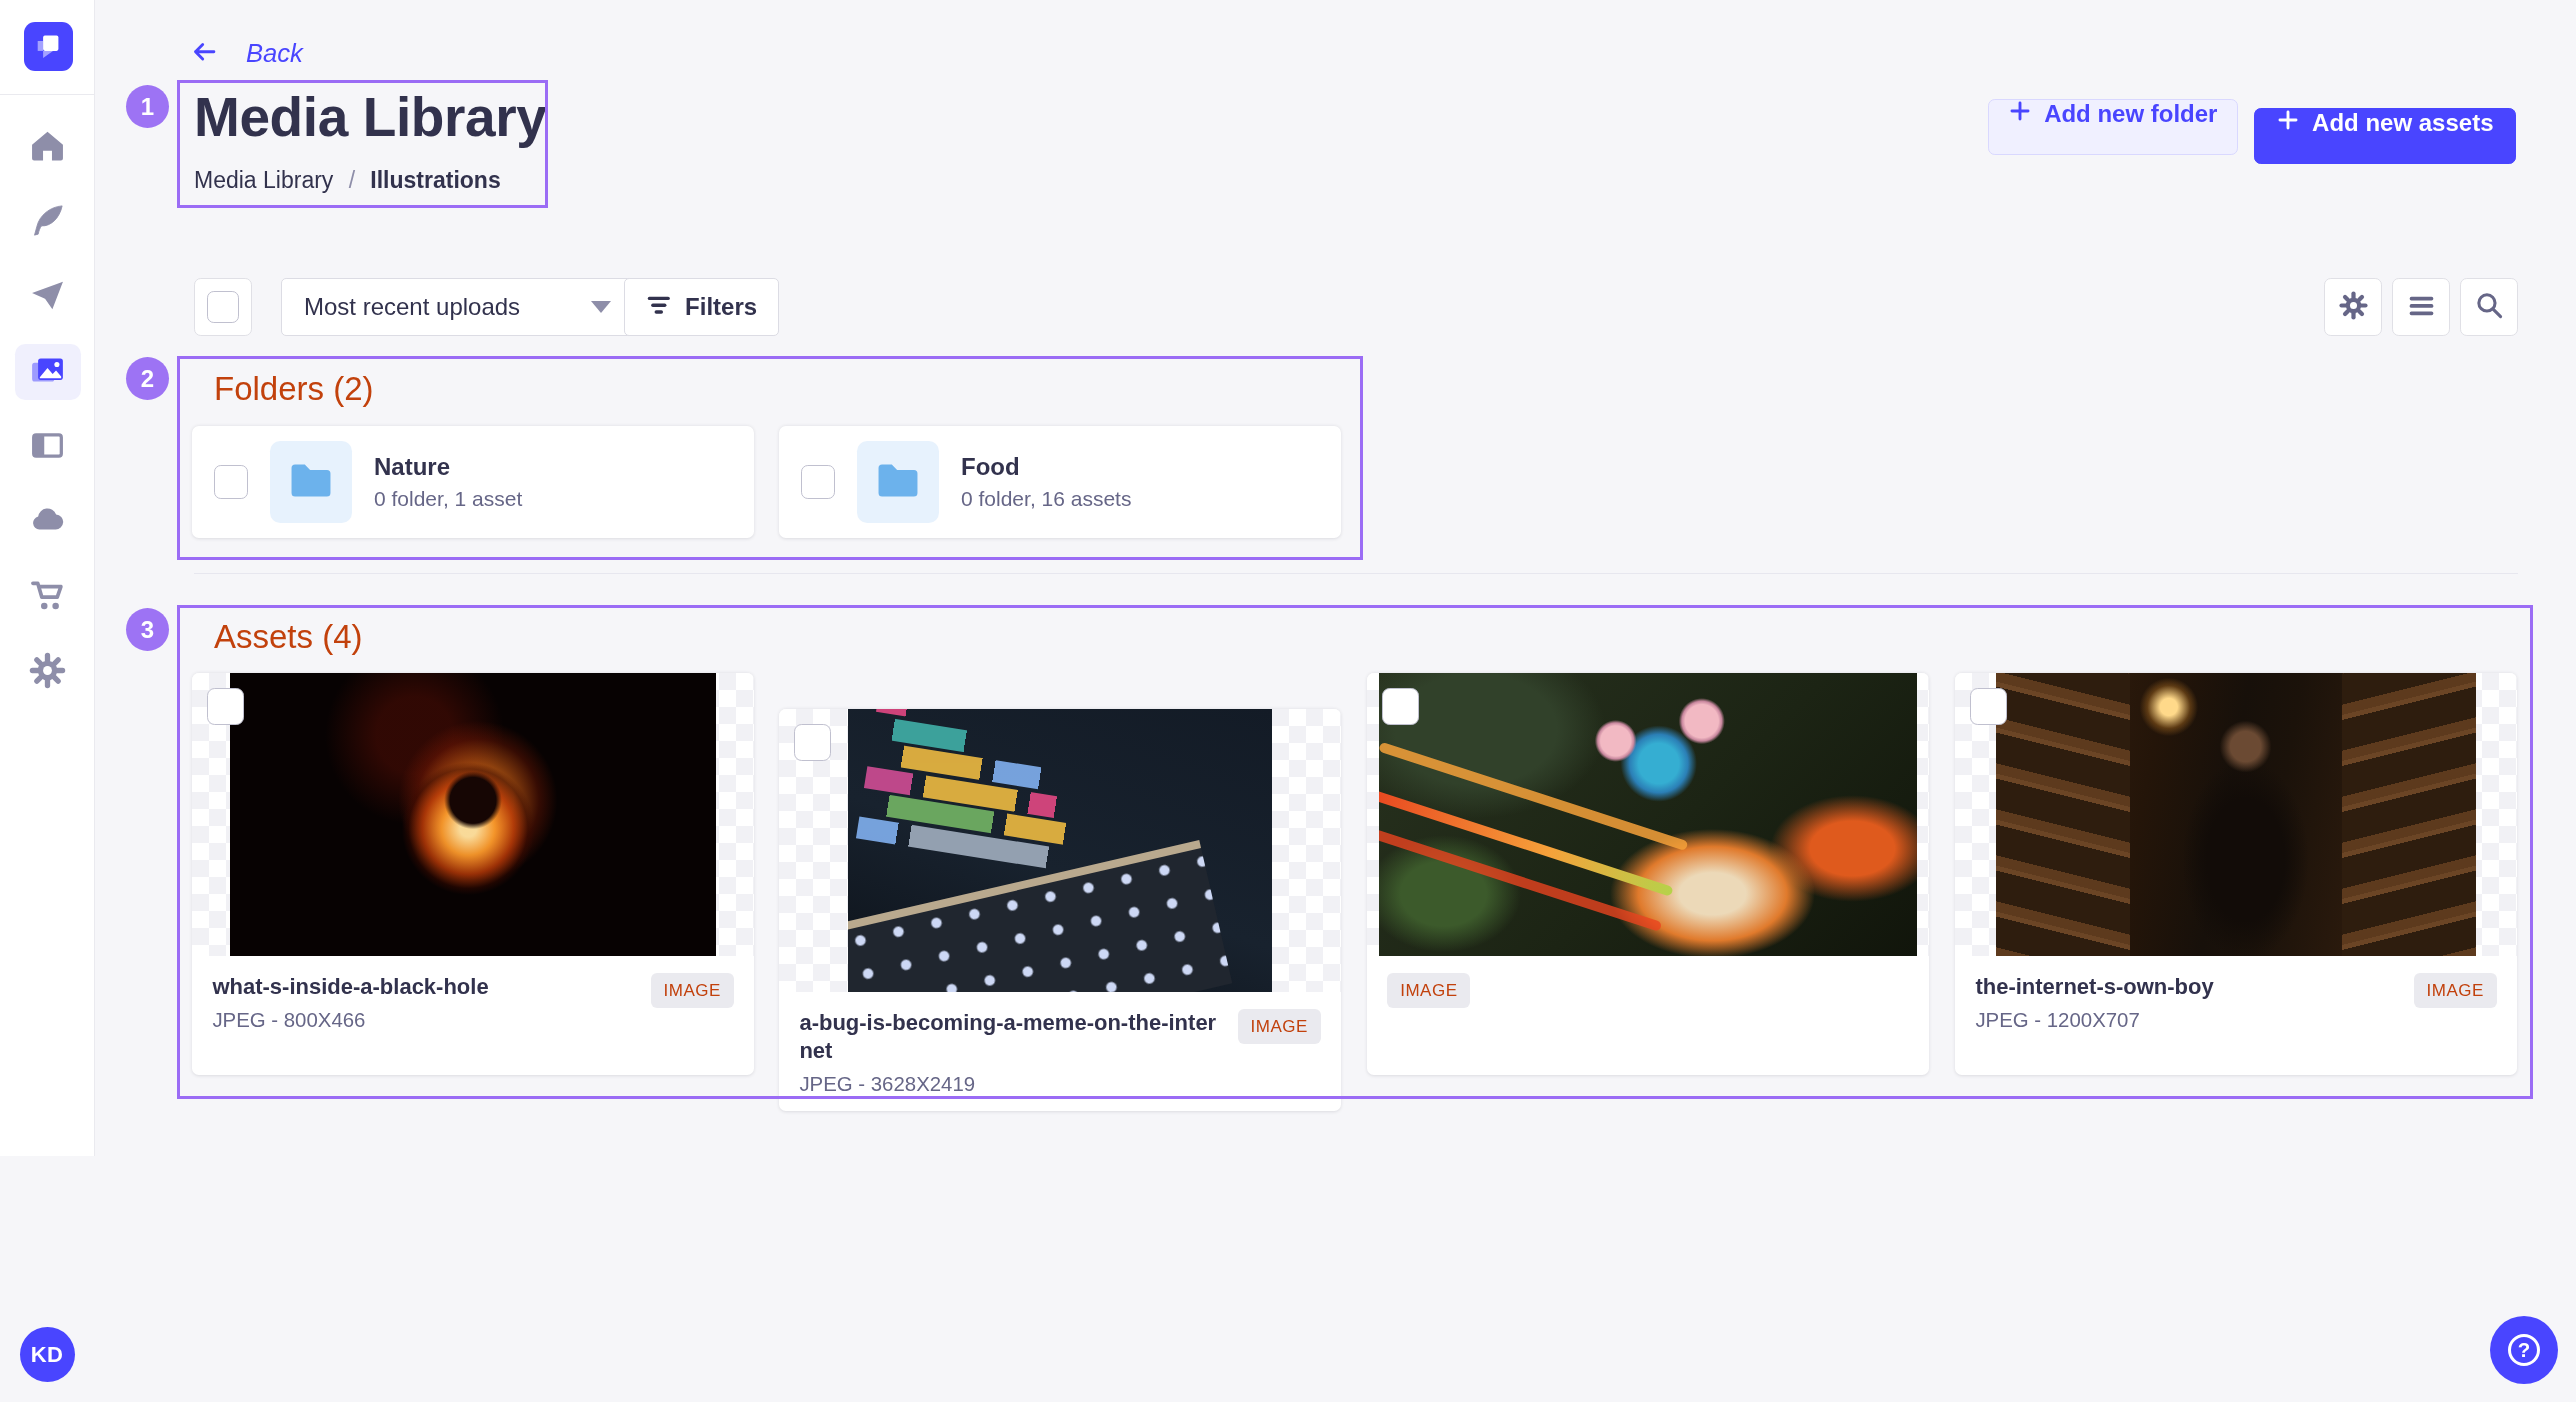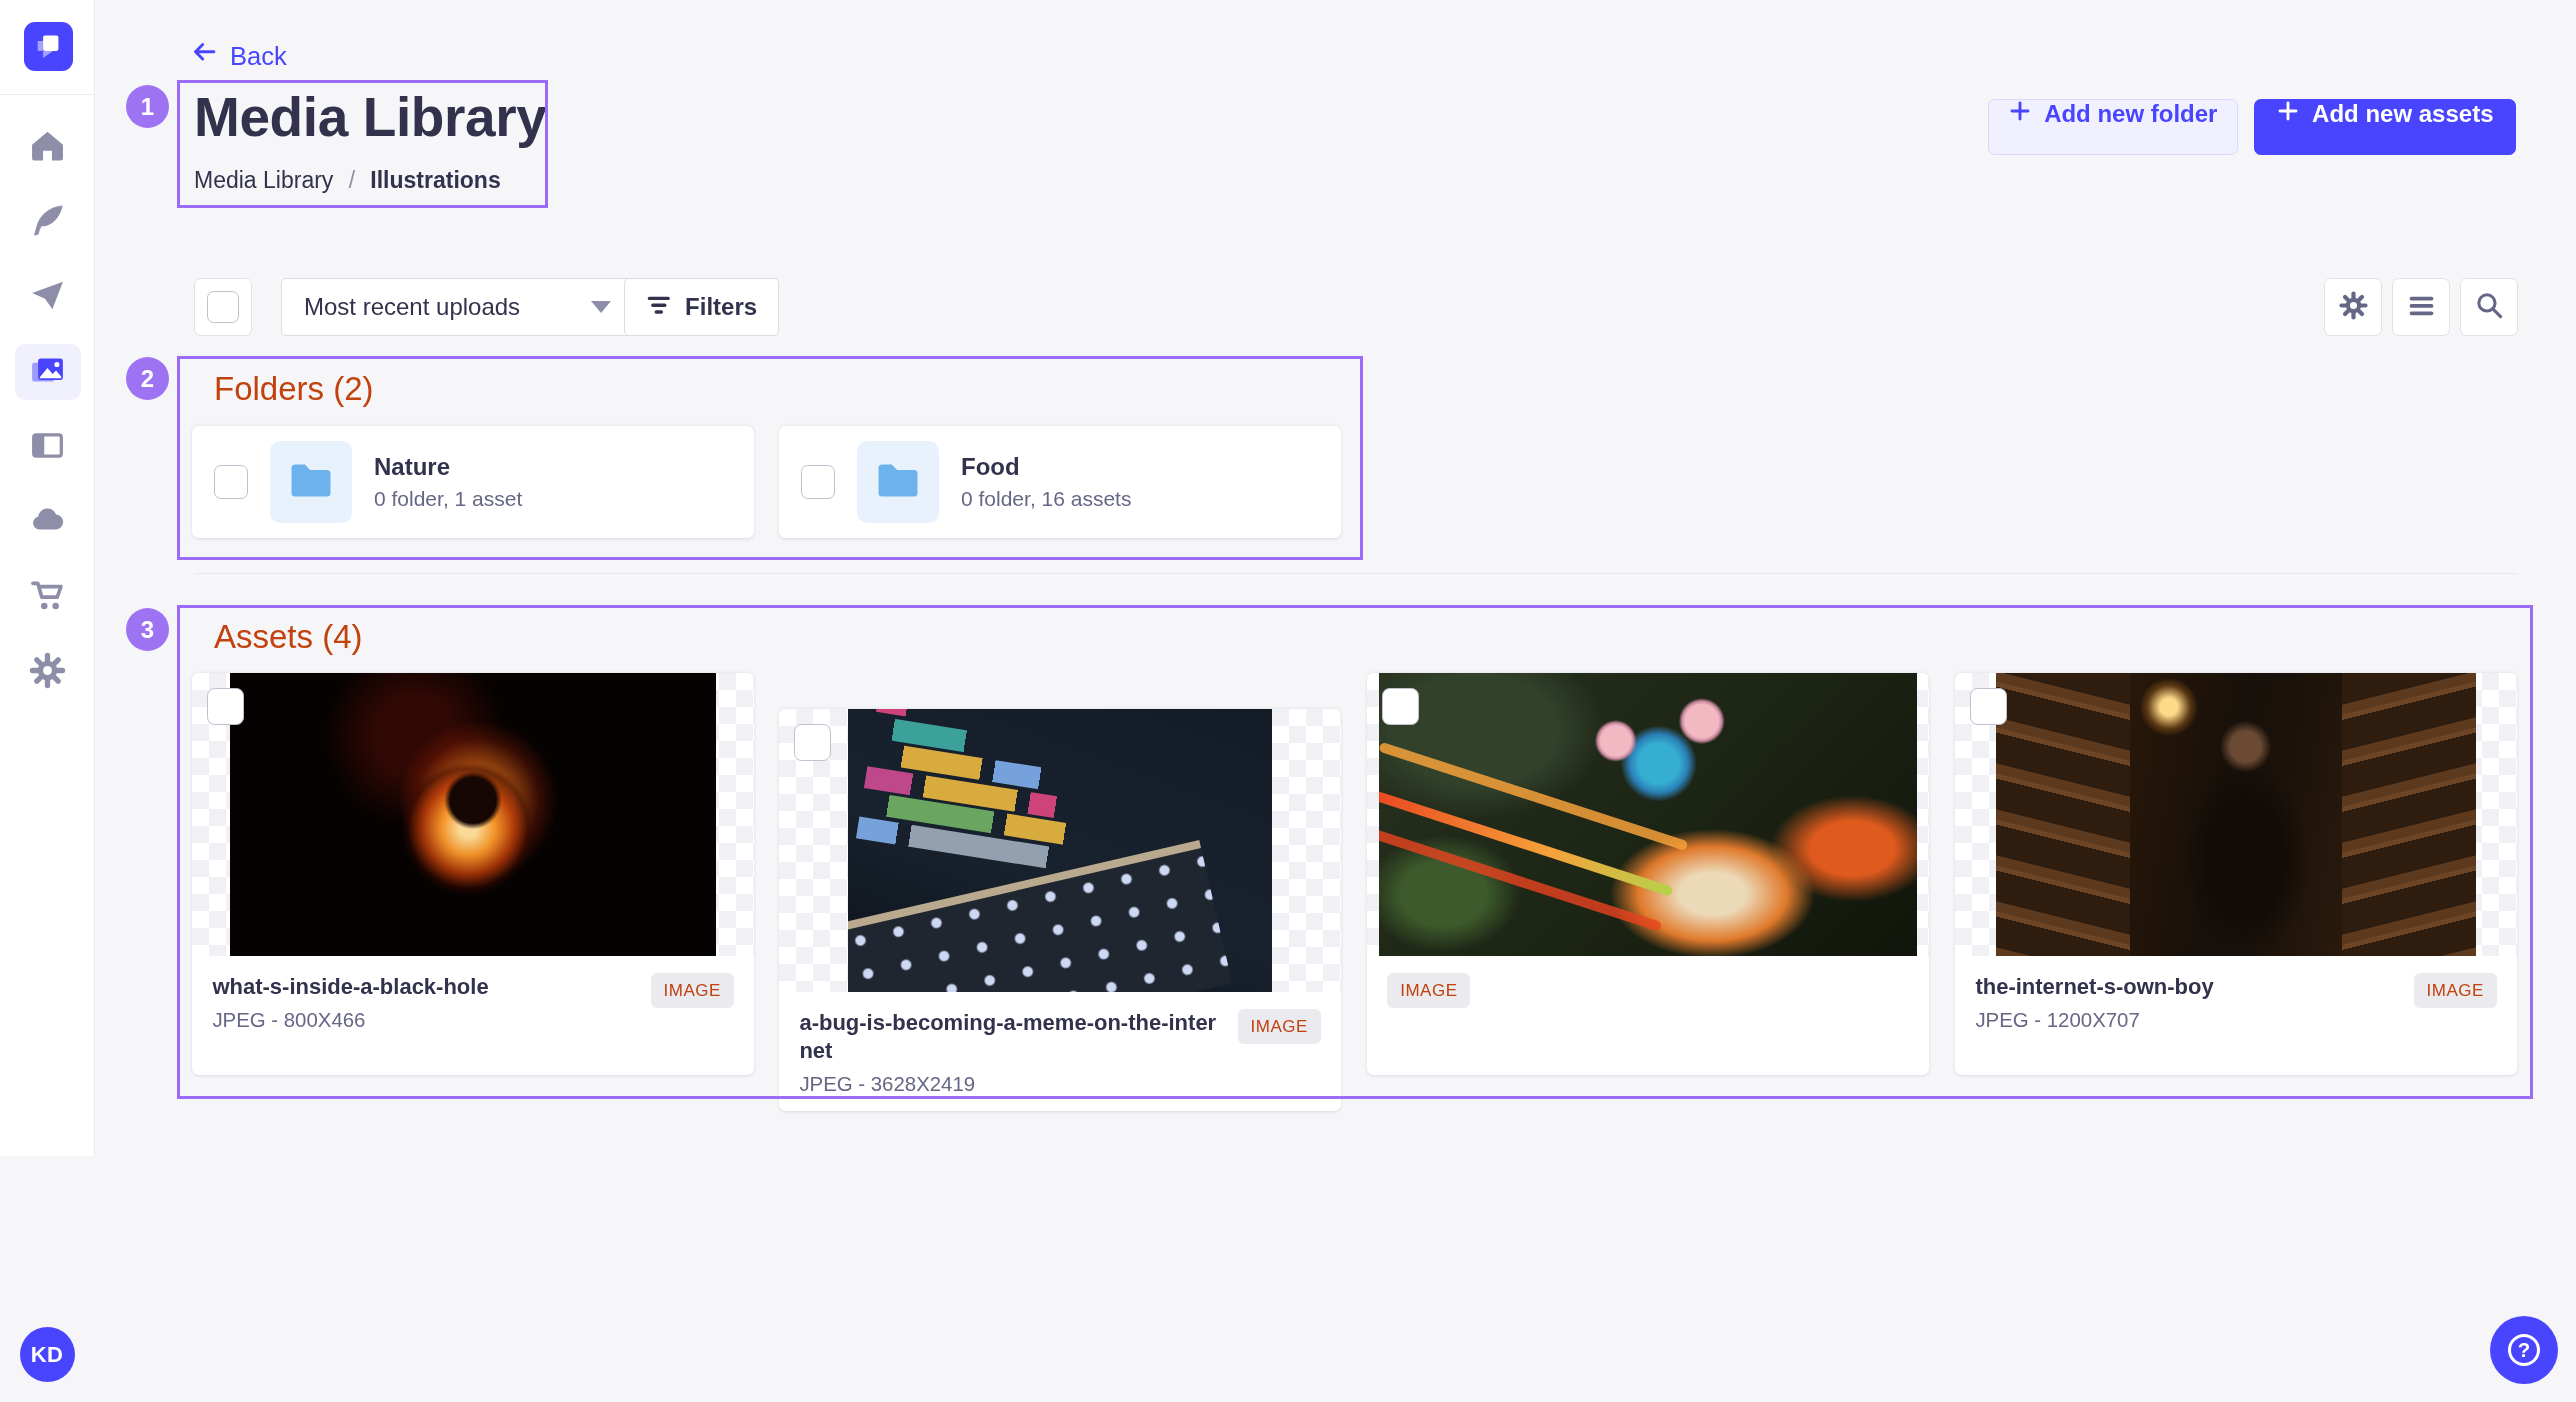--- a/index.html
+++ b/index.html
@@ -15,34 +15,34 @@
   .nav{position:absolute;top:119px;left:0;width:95px;display:flex;flex-direction:column;
     align-items:center;gap:19px;}
   .nav-item{width:66px;height:56px;border-radius:10.2px;display:flex;align-items:center;
     justify-content:center;cursor:pointer;}
   .nav-item.active{background:#f0f0fd;}
   .avatar{position:absolute;left:19.6px;top:1327px;width:55px;height:55px;border-radius:50%;
     background:#4945ff;color:#fff;font-size:22px;font-weight:bold;display:flex;
     align-items:center;justify-content:center;letter-spacing:0.4px;cursor:pointer;}
 
   
-  .back{position:absolute;left:189px;top:39px;display:flex;align-items:flex-end;gap:12px;
-    color:#4945ff;font-size:25.6px;cursor:pointer;}
+  .back{position:absolute;left:189px;top:39px;display:flex;align-items:flex-start;gap:28px;
+    color:#4945ff;font-size:25.6px;cursor:pointer;font-style:italic;}
   .page-title{position:absolute;left:194px;top:85px;font-size:55px;font-weight:700;
     color:#32324d;letter-spacing:-0.4px;}
   .breadcrumb{position:absolute;left:194px;top:167px;font-size:23px;display:flex;gap:15.3px;
     align-items:center;}
   .breadcrumb .sep{color:#8e8ea9;}
   .breadcrumb .current{font-weight:700;}
 
   .btn{height:56px;border-radius:6.8px;display:flex;justify-content:center;
     gap:13.6px;font-size:24px;font-weight:600;cursor:pointer;}
   .btn-folder{position:absolute;left:1988px;top:99px;width:250px;background:#f0f0ff;
     border:0.9px solid #d9d8ff;color:#4945ff;}
-  .btn-assets{position:absolute;left:2254px;top:99px;width:262px;background:#4945ff;
+  .btn-assets{position:absolute;left:2254px;top:108px;width:262px;background:#4945ff;
     border:0.9px solid #4945ff;color:#ffffff;}
 
   
   .cb-box{position:absolute;left:194px;top:278px;width:58px;height:58px;background:#fff;
     border:0.9px solid #e0e0e6;border-radius:6.8px;display:flex;align-items:center;
     justify-content:center;cursor:pointer;}
   .checkbox{width:32px;height:32px;border:0.9px solid #c0c0cf;border-radius:6.8px;background:#fff;}
   .sort{position:absolute;left:281px;top:278px;width:353px;height:58px;background:#fff;
     border:0.9px solid #dcdce4;border-radius:5.1px;display:flex;align-items:center;
     justify-content:space-between;padding:0 22px;font-size:24px;cursor:pointer;}

